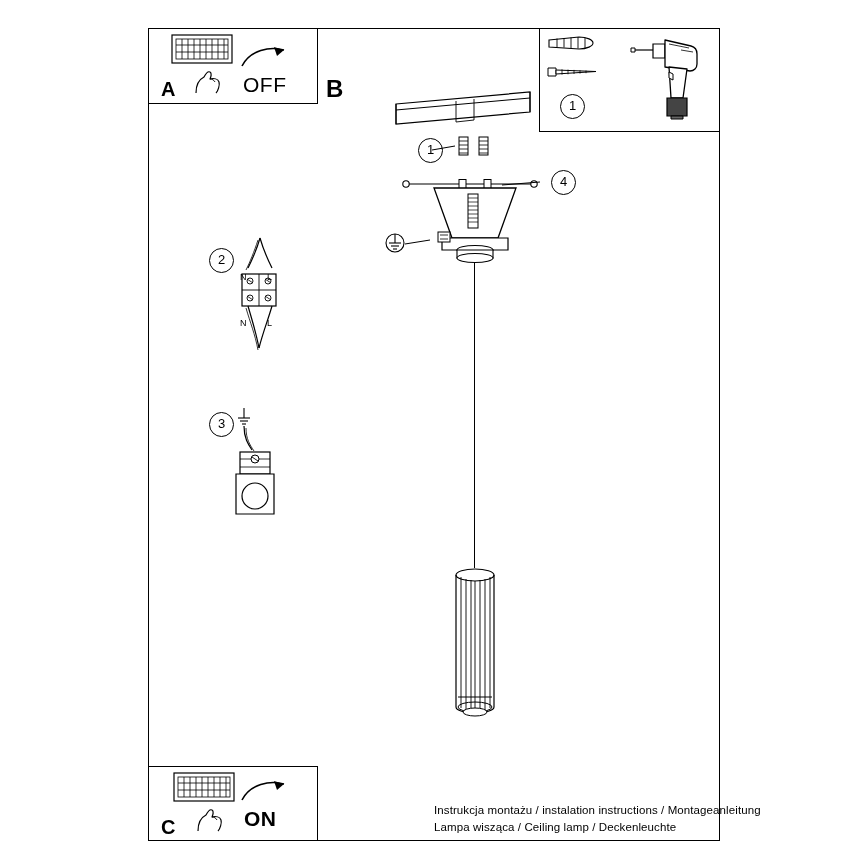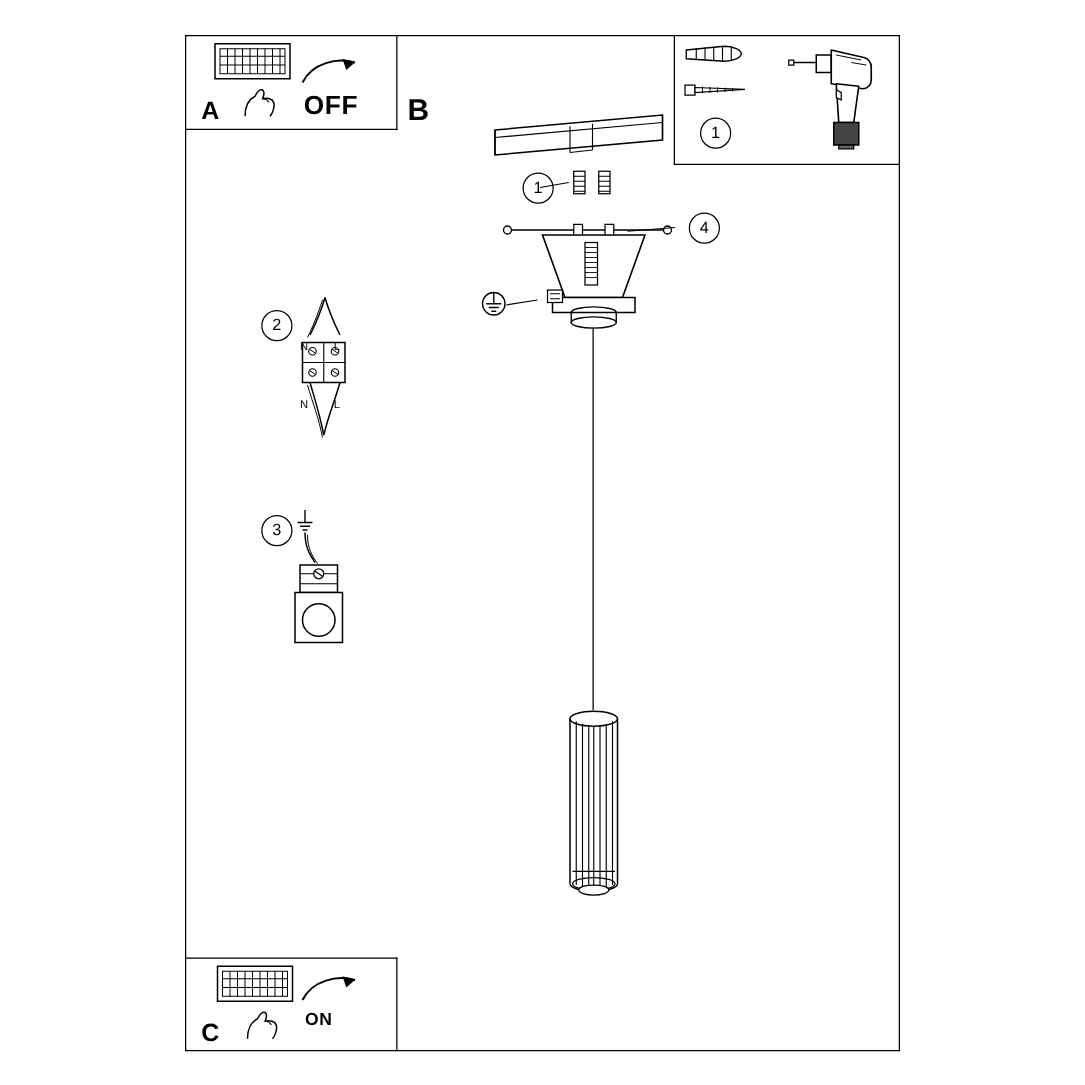--- a/index.html
+++ b/index.html
@@ -43,22 +43,22 @@
 
   .label {
     position: absolute;
     font-size: 19px;
     font-weight: bold;
     letter-spacing: .5px;
   }
   .letter-a { left: 161px; top: 78px; font-size: 20px; font-weight: bold; }
   .letter-b { left: 326px; top: 75px; font-size: 24px; font-weight: bold; }
   .letter-c { left: 161px; top: 816px; font-size: 20px; font-weight: bold; }
-  .txt-off  { left: 243px; top: 73px;  font-size: 21px; font-weight: bold; }
-  .txt-on   { left: 244px; top: 807px; font-size: 14px; font-weight: bold; }
+  .txt-off  { left: 243px; top: 73px;  font-size: 21px; font-weight: normal; }
+  .txt-on   { left: 244px; top: 807px; font-size: 21px; font-weight: bold; }
   .txt-x2   { left: 571px; top: 85px;  font-size: 9px;  font-weight: normal; }
 
   .callout {
     position: absolute;
     width: 23px; height: 23px;
     border: 1.4px solid #000;
     border-radius: 50%;
     font-size: 13px;
     line-height: 21px;
     text-align: center;
@@ -359,14 +359,18 @@
   </div>
   <div class="abs" style="left:238px; top:778px;">
     <svg width="52" height="28" viewBox="0 0 52 28">
       <path d="M4 22 C12 6 32 2 46 6" fill="none" stroke="#000" stroke-width="1.6"></path>
       <path d="M46 6 L36 3 L39 12 Z" fill="#000"></path>
     </svg>
   </div>
   <div class="label letter-c">C</div>
   <div class="label txt-on">ON</div>
 
+  <div class="footer">
+    <div>Instrukcja montażu / instalation instructions / Montageanleitung</div>
+    <div>Lampa wisząca / Ceiling lamp / Deckenleuchte</div>
+  </div>
 
 </div>
 
 </body></html>

